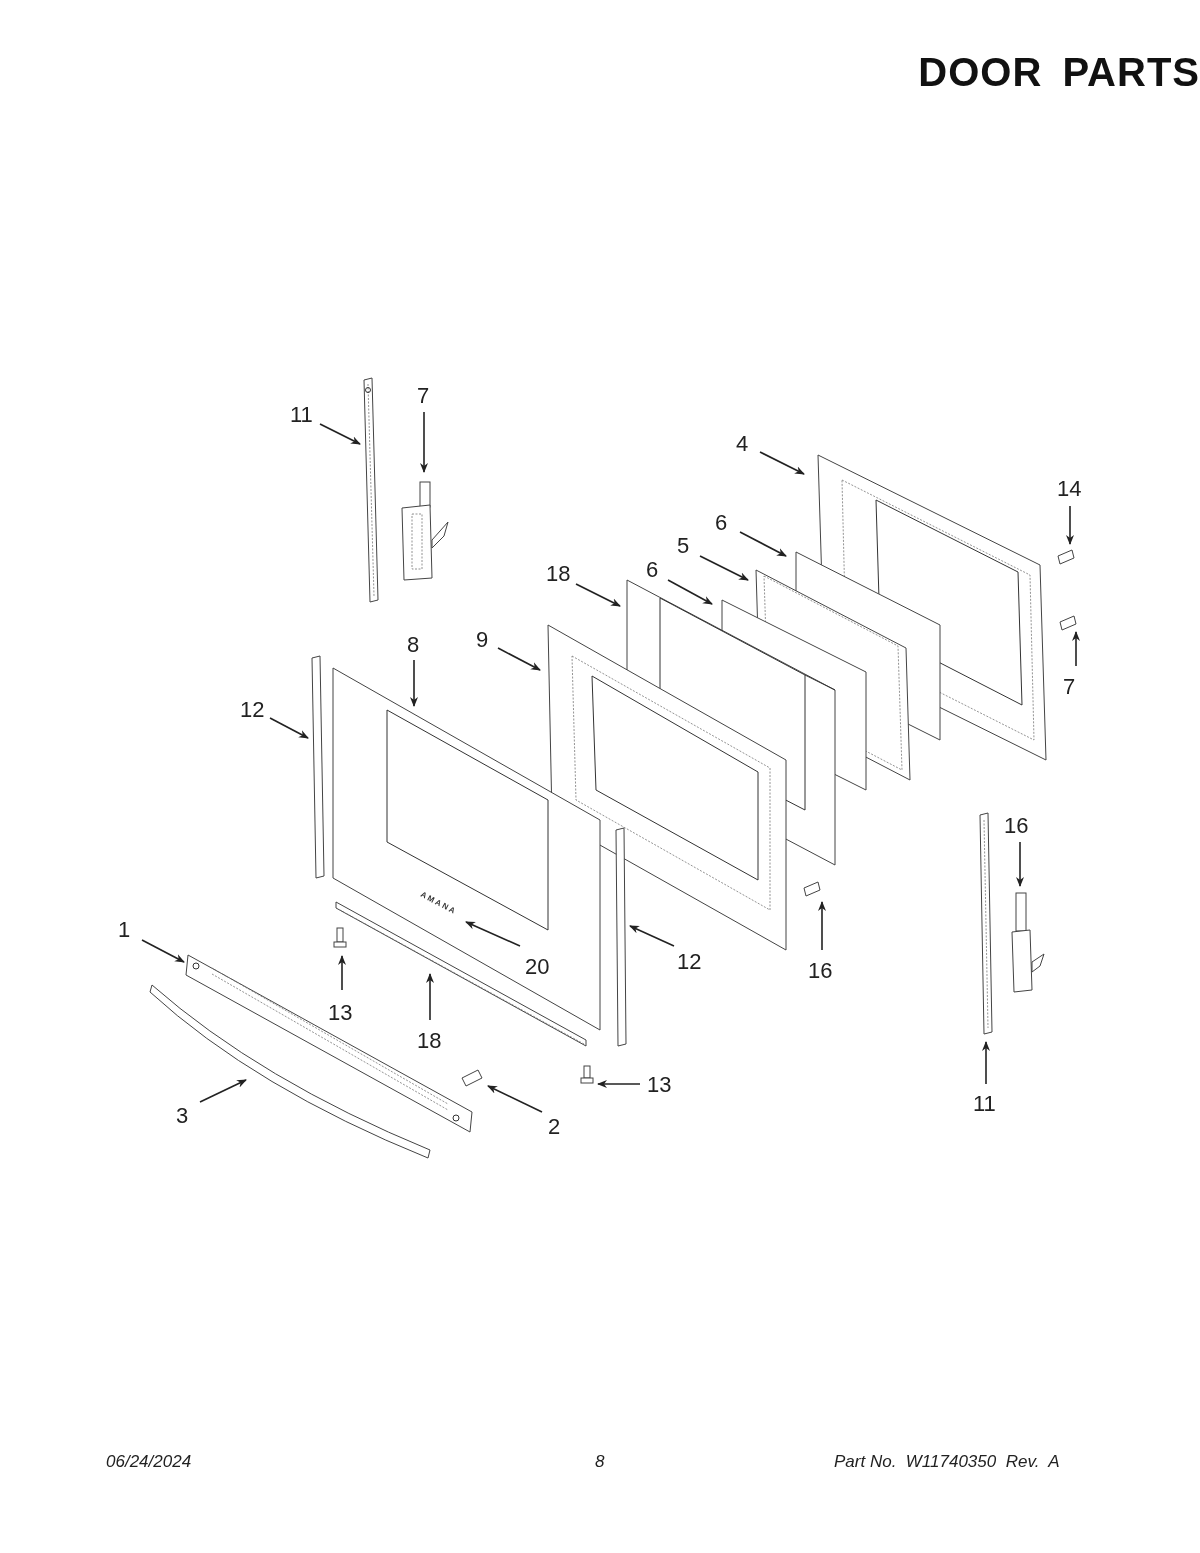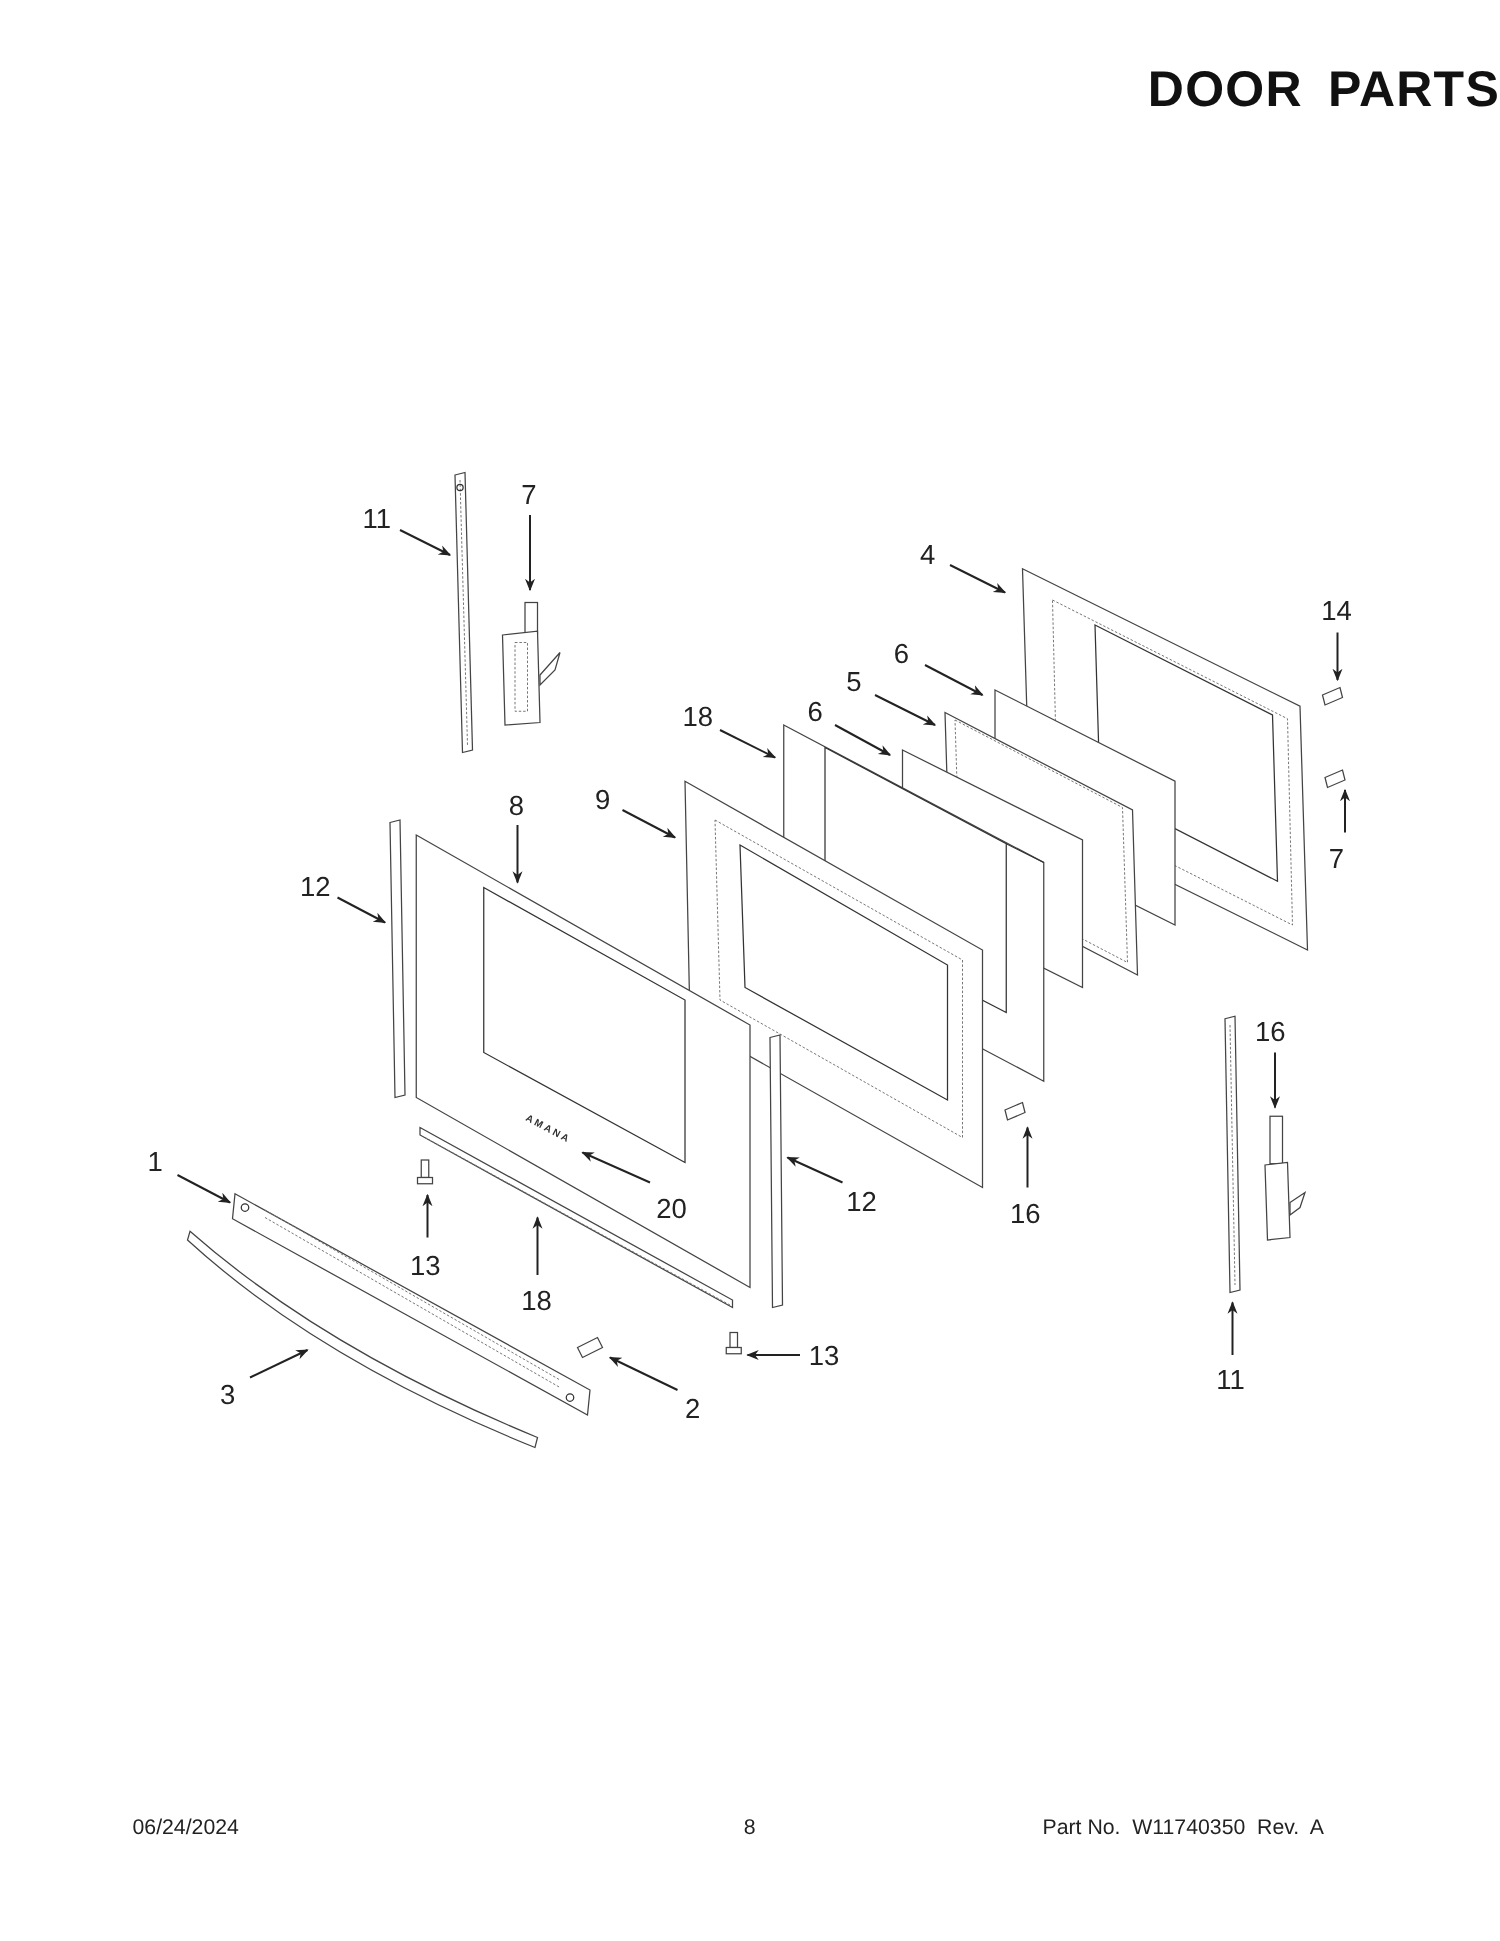--- a/index.html
+++ b/index.html
@@ -1,20 +1,20 @@
 <!DOCTYPE html>
 <html><head>
 <meta charset="utf-8">
 <style>
   html, body { margin:0; padding:0; background:#ffffff; }
   body { width:1200px; height:1553px; position:relative; overflow:hidden; font-family:"Liberation Sans", sans-serif; color:#111; }
   .title { position:absolute; top:50px; left:0; width:1200px; text-align:right; font-size:40px; font-weight:bold; letter-spacing:1px; word-spacing:8px; }
   .callout { position:absolute; font-size:22px; color:#222; line-height:1; }
   svg.diagram { position:absolute; left:0; top:0; }
-  .footer { position:absolute; top:1452px; font-size:17px; color:#222; }
+  .footer { position:absolute; top:1452px; font-size:17px; color:#222;font-style:italic; }
   .line { stroke:#333; stroke-width:1; fill:none; }
   .part { stroke:#444; stroke-width:1; fill:#fff; }
   .light { stroke:#777; stroke-width:0.8; fill:none; stroke-dasharray:2 1.5; }
   .arrow { stroke:#222; stroke-width:1.6; fill:none; }
 </style>
 </head>
 <body>
 
 <div class="title">DOOR PARTS</div>
 

